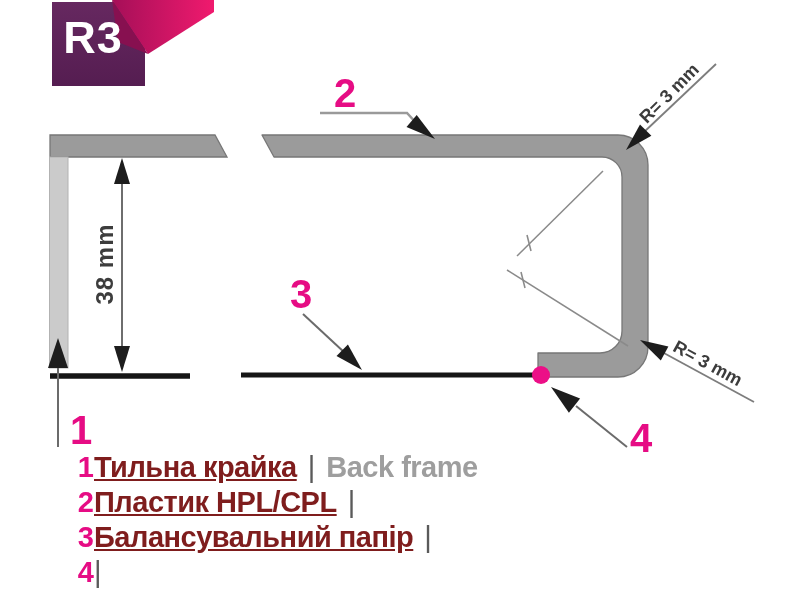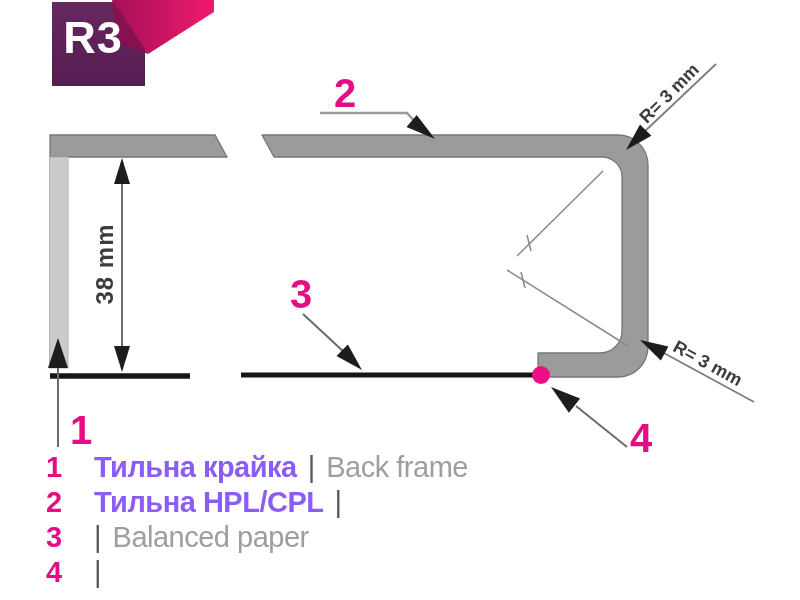--- a/index.html
+++ b/index.html
@@ -1,28 +1,28 @@
 <!DOCTYPE html>
 <html><head>
 <meta charset="utf-8">
 <style>
   html,body { margin:0; padding:0; }
   body { font-family:"Liberation Sans","DejaVu Sans",sans-serif; background:#ffffff; }
   .canvas {
-    position:relative; width:800px; height:600px; background:#ffffff; overflow:hidden;
+    position:relative; width:800px; height:600px; background:#ffffff; overflow:hidden;text-align:right;
   }
   .diagram-svg { position:absolute; left:0; top:0; }
 
   
   .legend { position:absolute; left:46px; top:451px; width:700px; }
   .legend-row { display:flex; align-items:baseline; height:35px; font-size:29px; white-space:nowrap; }
   .lnum  { width:48px; font-weight:700; color:#e60c84; }
-  .luk   { font-weight:700; color:#8b5cf6; margin-right:11px; letter-spacing:-0.5px; }
+  .luk   { font-weight:700; color:#7f1d1d; margin-right:11px; letter-spacing:-0.5px;text-decoration:underline; }
   .lsep  { color:#5a5a5a; margin-right:11px; font-weight:400; }
-  .len   { color:#9e9e9e; font-weight:400; letter-spacing:-0.5px; }
+  .len   { color:#9e9e9e; font-weight:700; letter-spacing:-0.5px; }
 
   
   .callout { font-size:40px; font-weight:700; fill:#e60c84; }
   .dim-text { font-size:24px; font-weight:700; fill:#3d3d3d; letter-spacing:1px; }
   .radius-text { font-size:18px; font-weight:700; fill:#3c3c3c; }
   .badge-text { font-size:45px; font-weight:700; fill:#ffffff; letter-spacing:1px; }
 </style>
 </head>
 <body>
 
@@ -112,27 +112,27 @@
 
   <div class="legend">
     <div class="legend-row">
       <span class="lnum">1</span>
       <span class="luk">Тильна крайка</span>
       <span class="lsep">|</span>
       <span class="len">Back frame</span>
     </div>
     <div class="legend-row">
       <span class="lnum">2</span>
-      <span class="luk">Тильна HPL/CPL</span>
+      <span class="luk">Пластик HPL/CPL</span>
       <span class="lsep">|</span>
     </div>
     <div class="legend-row">
       <span class="lnum">3</span>
+      <span class="luk">Балансувальний папір</span>
       <span class="lsep">|</span>
-      <span class="len">Balanced paper</span>
     </div>
     <div class="legend-row">
       <span class="lnum">4</span>
       <span class="lsep">|</span>
     </div>
   </div>
 
 </div>
 
 </body></html>

